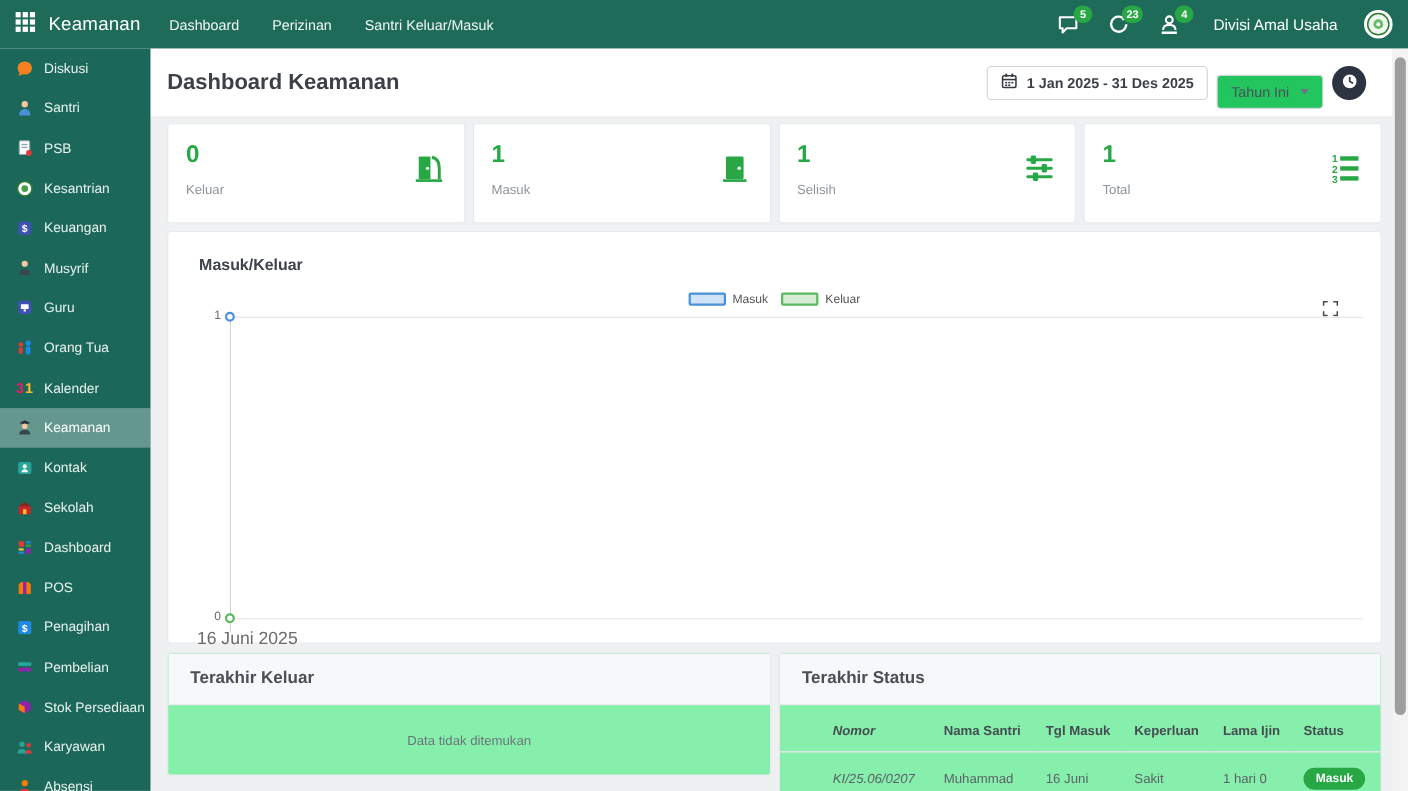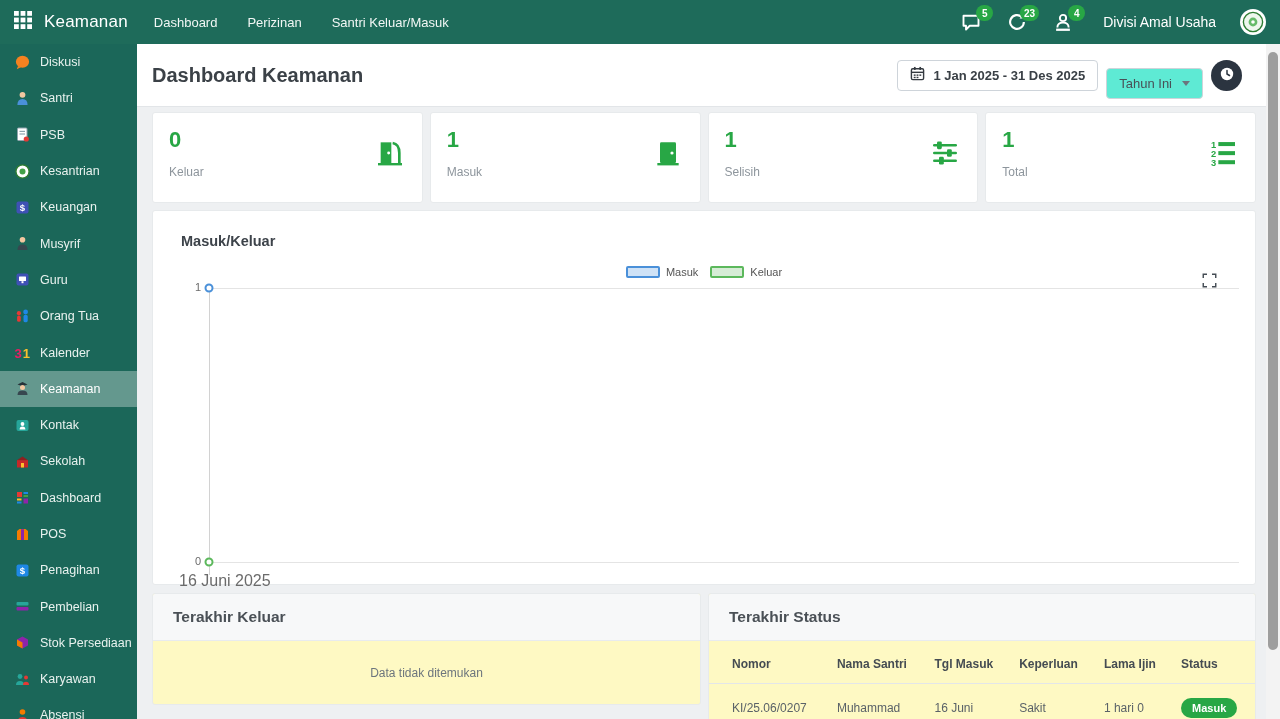--- a/index.html
+++ b/index.html
@@ -35,21 +35,21 @@
   
   .main { position:absolute; top:44px; left:137px; width:1129px; height:675px;
     background:#eef0f2; overflow:hidden; padding:0 10px 0 15px; }
   .page-header { height:63px; background:#fff; display:flex; align-items:center;
     margin:0 -10px 0 -15px; padding:0 24px 0 15px; border-bottom:1px solid #e2e5e8; }
   .page-title { font-size:20px; font-weight:bold; color:#3b4147; }
   .header-controls { margin-left:auto; display:flex; align-items:center; gap:8px; }
   .btn-date { display:flex; align-items:center; gap:8px; background:#fff;
     border:1px solid #ced4da; border-radius:4px; height:31px; padding:0 12px;
     font-size:13px; font-weight:bold; color:#3a4046; cursor:pointer; }
-  .btn-period { display:flex; align-items:center; gap:10px; background:#5eead4;
+  .btn-period { display:flex; align-items:center; gap:10px; background:#22c55e;
     border:1px solid #ced4da; border-radius:4px; height:31px; padding:12px 12px;
     font-size:13px; color:#495057; cursor:pointer;margin-top:16px; }
   .caret { width:0; height:0; border-left:4px solid transparent;
     border-right:4px solid transparent; border-top:5px solid #6c757d; }
   .btn-clock { width:31px; height:31px; border-radius:16px; background:#2b3440;
     border:none; display:flex; align-items:center; justify-content:center; cursor:pointer; }
 
   
   .stats-row { display:flex; gap:7px; margin-top:5px; }
   .stat-card { flex:1; height:91px; background:#fff; border-radius:3px;
@@ -78,33 +78,33 @@
     transform:translate(-50%,-50%); }
   .pt-masuk { left:56px; top:77px; border:2px solid #4a90d9; }
   .pt-keluar { left:56px; top:351px; border:2px solid #5cb85c; }
   .ytick { position:absolute; left:16px; width:32px; text-align:right;
     font-size:11px; color:#6b6b6b; }
   .yt1 { top:70px; } .yt0 { top:344px; }
   .xtick { position:absolute; left:26px; top:361px; font-size:16px; color:#6b6b6b; }
 
   
   .bottom-row { display:flex; gap:7px; margin-top:8px; align-items:flex-start; }
-  .panel { background:#fef9c3; border-radius:3px; border:1px solid #e7eaec; overflow:hidden; }
+  .panel { background:#86efac; border-radius:3px; border:1px solid #e7eaec; overflow:hidden; }
   .panel-left { width:549px; height:112px; }
   .panel-right { flex:1; height:210px; }
   .panel-header { height:47px; background:#f7f8f9; border-bottom:1px solid #e8ebee;
     display:flex; align-items:center; padding:0 20px; }
   .panel-title { font-size:15.5px; font-weight:bold; color:#4a5056; }
   .empty-body { height:64px; display:flex; align-items:center; justify-content:center;
     font-size:12px; color:#6c757d; }
   table { border-collapse:collapse; width:100%; }
   th { font-size:12px; font-weight:bold; color:#454c52; text-align:left;
     padding:16px 8px 12px 8px; border-bottom:1px solid #e3e6e9; }
   td { font-size:12px; color:#5a6268; padding:14px 8px; }
-  th:first-child, td:first-child { padding-left:23px; }
+  th:first-child, td:first-child { padding-left:48px;font-style:italic; }
   .status-badge { display:inline-block; background:#28a745; color:#fff; font-size:11px;
     font-weight:bold; padding:4px 11px; border-radius:11px; }
 
   
   .scrollbar { position:absolute; top:44px; right:0; width:14px; height:675px; background:#f3f3f3; }
   .scroll-thumb { position:absolute; top:8px; left:2px; width:10px; height:598px;
     background:#9e9e9e; border-radius:5px; }
 </style>
 </head>
 <body>

